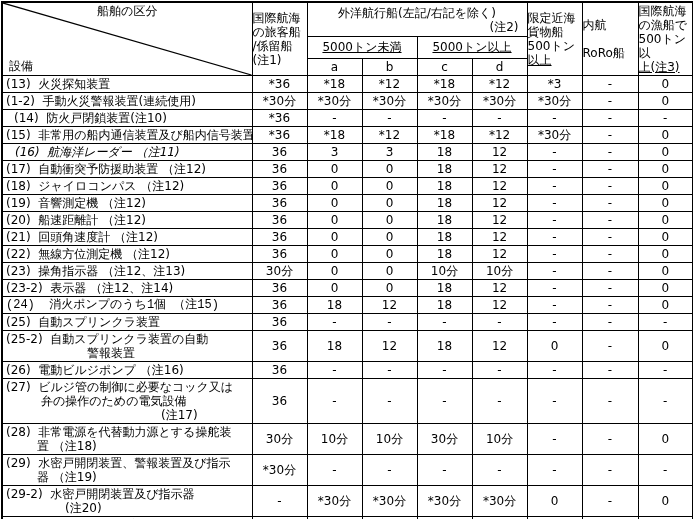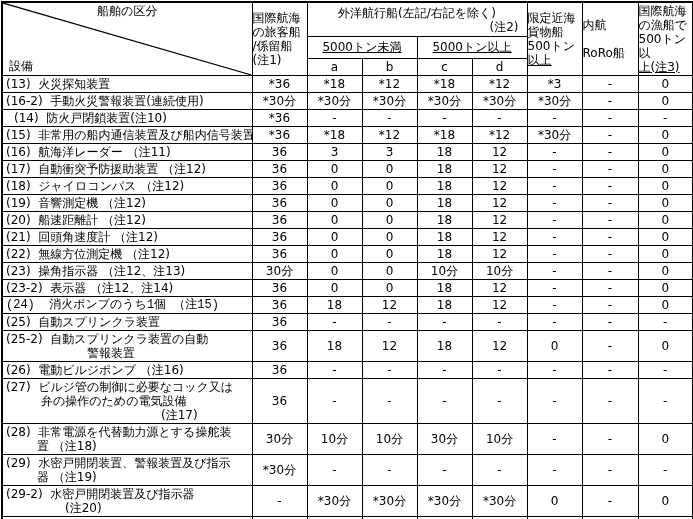--- a/index.html
+++ b/index.html
@@ -137,21 +137,21 @@
           <td class="val-cell">*36</td>
           <td class="val-cell">*18</td>
           <td class="val-cell">*12</td>
           <td class="val-cell">*18</td>
           <td class="val-cell">*12</td>
           <td class="val-cell">*3</td>
           <td class="val-cell">-</td>
           <td class="val-cell">0</td>
         </tr>
         <tr>
-          <td class="name-cell"><div style="padding-left: 3px;">(16-2)  手動火災警報装置(連続使用)</div></td>
+          <td class="name-cell"><div style="padding-left: 3px;">(1-2)  手動火災警報装置(連続使用)</div></td>
           <td class="val-cell">*30分</td>
           <td class="val-cell">*30分</td>
           <td class="val-cell">*30分</td>
           <td class="val-cell">*30分</td>
           <td class="val-cell">*30分</td>
           <td class="val-cell">*30分</td>
           <td class="val-cell">-</td>
           <td class="val-cell">0</td>
         </tr>
         <tr>
@@ -170,21 +170,21 @@
           <td class="val-cell">*36</td>
           <td class="val-cell">*18</td>
           <td class="val-cell">*12</td>
           <td class="val-cell">*18</td>
           <td class="val-cell">*12</td>
           <td class="val-cell">*30分</td>
           <td class="val-cell">-</td>
           <td class="val-cell">0</td>
         </tr>
         <tr>
-          <td class="name-cell"><div style="padding-left: 3px;">(16)  航海洋レーダー （注11)</div></td>
+          <td class="name-cell"><div style="padding-left: 12px; font-style: italic;">(16)  航海洋レーダー （注11)</div></td>
           <td class="val-cell">36</td>
           <td class="val-cell">3</td>
           <td class="val-cell">3</td>
           <td class="val-cell">18</td>
           <td class="val-cell">12</td>
           <td class="val-cell">-</td>
           <td class="val-cell">-</td>
           <td class="val-cell">0</td>
         </tr>
         <tr>

